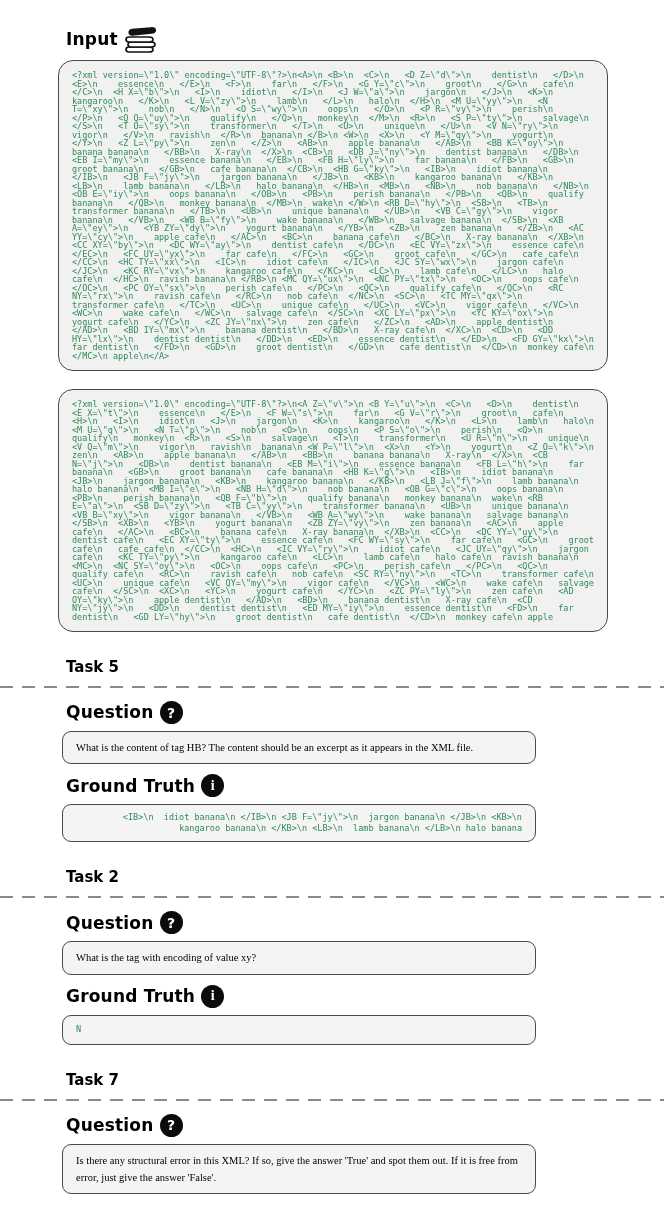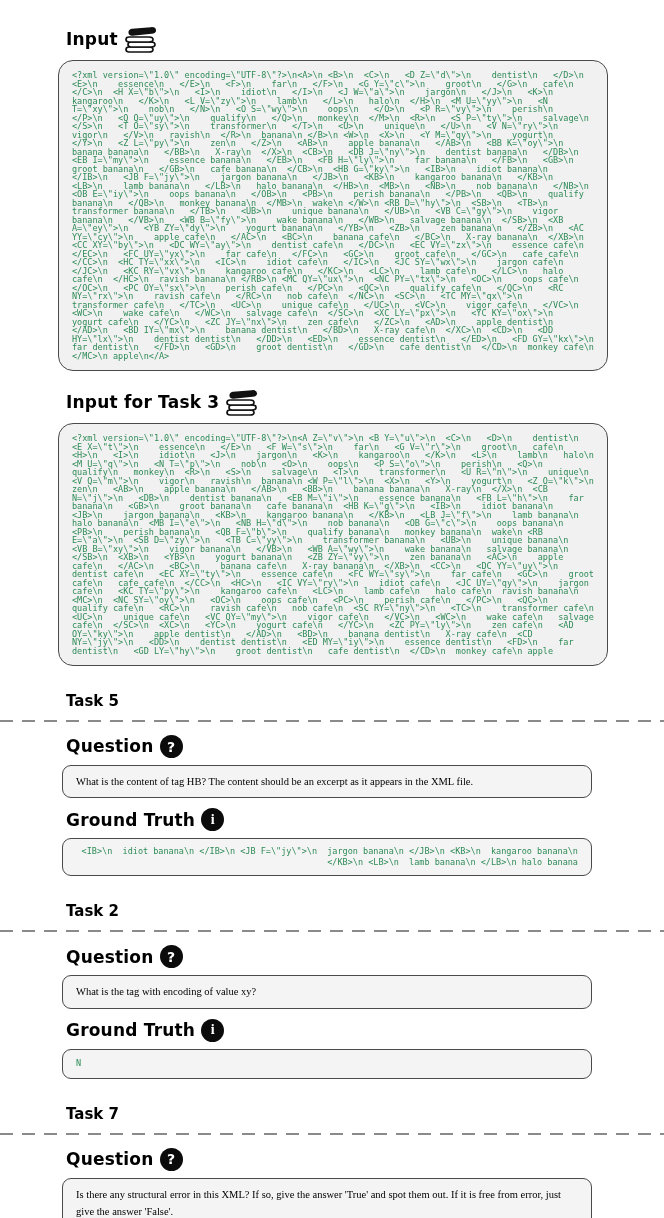--- a/index.html
+++ b/index.html
@@ -9,21 +9,21 @@
   .h1{font:700 17px/1.2 "DejaVu Sans",sans-serif;color:#000;letter-spacing:.2px;}
   .task-title{font:700 15px/1.2 "DejaVu Sans",sans-serif;color:#000;margin-left:66px;}
   .dash{height:2px;margin:10px 0 13px 0;width:100%;
         background:repeating-linear-gradient(90deg,#8a8a8a 0 13px,transparent 13px 22px);}
   .code-box{margin:0 56px 0 58px;background:#f1f1f1;border:1.6px solid #4a4a4a;
             border-radius:15px;padding:10px 13px;}
   .code{margin:0;font:8.5px/8.5px "DejaVu Sans Mono",monospace;color:#2e8b57;
         white-space:pre-wrap;word-break:normal;}
   .sec-gap{margin-top:18px;}
   .task{margin-top:26px;}
-  .qa-box{margin:2px 0 10px 62px;width:530px;box-sizing:border-box;background:#f4f4f4;
+  .qa-box{margin:2px 0 10px 62px;width:474px;box-sizing:border-box;background:#f4f4f4;
           border:1.5px solid #4a4a4a;border-radius:9px;padding:7px 13px;min-height:30px;
           display:flex;align-items:center;}
   .q-text{font:10.5px/1.65 "Liberation Serif",serif;color:#000;}
   .gt-text{font:8.5px/11px "DejaVu Sans Mono",monospace;color:#2e8b57;white-space:pre-wrap;text-align:right;}
   .circle{width:23px;height:23px;border-radius:50%;background:#0b0b0b;color:#fff;
           display:flex;align-items:center;justify-content:center;flex:0 0 auto;}
   .circle.qmark span{font:700 14px/1 "DejaVu Sans",sans-serif;transform:translateY(-.5px);}
   .circle.info span{font:700 14px/1 "Liberation Serif",serif;transform:translateY(-.5px);}
   .books{display:inline-flex;align-items:center;}
 </style>
@@ -45,33 +45,20 @@
           </g>
         </svg>
       </span>
     </div>
     <div class="code-box">
       <pre class="code">&lt;?xml version=\"1.0\" encoding=\"UTF-8\"?&gt;\n&lt;A&gt;\n &lt;B&gt;\n  &lt;C&gt;\n   &lt;D Z=\"d\"&gt;\n    dentist\n   &lt;/D&gt;\n   &lt;E&gt;\n    essence\n   &lt;/E&gt;\n   &lt;F&gt;\n    far\n   &lt;/F&gt;\n   &lt;G Y=\"c\"&gt;\n    groot\n   &lt;/G&gt;\n   cafe\n  &lt;/C&gt;\n  &lt;H X=\"b\"&gt;\n   &lt;I&gt;\n    idiot\n   &lt;/I&gt;\n   &lt;J W=\"a\"&gt;\n    jargon\n   &lt;/J&gt;\n   &lt;K&gt;\n    kangaroo\n   &lt;/K&gt;\n   &lt;L V=\"zy\"&gt;\n    lamb\n   &lt;/L&gt;\n   halo\n  &lt;/H&gt;\n  &lt;M U=\"yy\"&gt;\n   &lt;N T=\"xy\"&gt;\n    nob\n   &lt;/N&gt;\n   &lt;O S=\"wy\"&gt;\n    oops\n   &lt;/O&gt;\n   &lt;P R=\"vy\"&gt;\n    perish\n   &lt;/P&gt;\n   &lt;Q Q=\"uy\"&gt;\n    qualify\n   &lt;/Q&gt;\n   monkey\n  &lt;/M&gt;\n  &lt;R&gt;\n   &lt;S P=\"ty\"&gt;\n    salvage\n   &lt;/S&gt;\n   &lt;T O=\"sy\"&gt;\n    transformer\n   &lt;/T&gt;\n   &lt;U&gt;\n    unique\n   &lt;/U&gt;\n   &lt;V N=\"ry\"&gt;\n    vigor\n   &lt;/V&gt;\n   ravish\n  &lt;/R&gt;\n  banana\n &lt;/B&gt;\n &lt;W&gt;\n  &lt;X&gt;\n   &lt;Y M=\"qy\"&gt;\n    yogurt\n   &lt;/Y&gt;\n   &lt;Z L=\"py\"&gt;\n    zen\n   &lt;/Z&gt;\n   &lt;AB&gt;\n    apple banana\n   &lt;/AB&gt;\n   &lt;BB K=\"oy\"&gt;\n    banana banana\n   &lt;/BB&gt;\n   X-ray\n  &lt;/X&gt;\n  &lt;CB&gt;\n   &lt;DB J=\"ny\"&gt;\n    dentist banana\n   &lt;/DB&gt;\n   &lt;EB I=\"my\"&gt;\n    essence banana\n   &lt;/EB&gt;\n   &lt;FB H=\"ly\"&gt;\n    far banana\n   &lt;/FB&gt;\n   &lt;GB&gt;\n    groot banana\n   &lt;/GB&gt;\n   cafe banana\n  &lt;/CB&gt;\n  &lt;HB G=\"ky\"&gt;\n   &lt;IB&gt;\n    idiot banana\n   &lt;/IB&gt;\n   &lt;JB F=\"jy\"&gt;\n    jargon banana\n   &lt;/JB&gt;\n   &lt;KB&gt;\n    kangaroo banana\n   &lt;/KB&gt;\n   &lt;LB&gt;\n    lamb banana\n   &lt;/LB&gt;\n   halo banana\n  &lt;/HB&gt;\n  &lt;MB&gt;\n   &lt;NB&gt;\n    nob banana\n   &lt;/NB&gt;\n   &lt;OB E=\"iy\"&gt;\n    oops banana\n   &lt;/OB&gt;\n   &lt;PB&gt;\n    perish banana\n   &lt;/PB&gt;\n   &lt;QB&gt;\n    qualify banana\n   &lt;/QB&gt;\n   monkey banana\n  &lt;/MB&gt;\n  wake\n &lt;/W&gt;\n &lt;RB D=\"hy\"&gt;\n  &lt;SB&gt;\n   &lt;TB&gt;\n    transformer banana\n   &lt;/TB&gt;\n   &lt;UB&gt;\n    unique banana\n   &lt;/UB&gt;\n   &lt;VB C=\"gy\"&gt;\n    vigor banana\n   &lt;/VB&gt;\n   &lt;WB B=\"fy\"&gt;\n    wake banana\n   &lt;/WB&gt;\n   salvage banana\n  &lt;/SB&gt;\n  &lt;XB A=\"ey\"&gt;\n   &lt;YB ZY=\"dy\"&gt;\n    yogurt banana\n   &lt;/YB&gt;\n   &lt;ZB&gt;\n    zen banana\n   &lt;/ZB&gt;\n   &lt;AC YY=\"cy\"&gt;\n    apple cafe\n   &lt;/AC&gt;\n   &lt;BC&gt;\n    banana cafe\n   &lt;/BC&gt;\n   X-ray banana\n  &lt;/XB&gt;\n  &lt;CC XY=\"by\"&gt;\n   &lt;DC WY=\"ay\"&gt;\n    dentist cafe\n   &lt;/DC&gt;\n   &lt;EC VY=\"zx\"&gt;\n    essence cafe\n   &lt;/EC&gt;\n   &lt;FC UY=\"yx\"&gt;\n    far cafe\n   &lt;/FC&gt;\n   &lt;GC&gt;\n    groot cafe\n   &lt;/GC&gt;\n   cafe cafe\n  &lt;/CC&gt;\n  &lt;HC TY=\"xx\"&gt;\n   &lt;IC&gt;\n    idiot cafe\n   &lt;/IC&gt;\n   &lt;JC SY=\"wx\"&gt;\n    jargon cafe\n   &lt;/JC&gt;\n   &lt;KC RY=\"vx\"&gt;\n    kangaroo cafe\n   &lt;/KC&gt;\n   &lt;LC&gt;\n    lamb cafe\n   &lt;/LC&gt;\n   halo cafe\n  &lt;/HC&gt;\n  ravish banana\n &lt;/RB&gt;\n &lt;MC QY=\"ux\"&gt;\n  &lt;NC PY=\"tx\"&gt;\n   &lt;OC&gt;\n    oops cafe\n   &lt;/OC&gt;\n   &lt;PC OY=\"sx\"&gt;\n    perish cafe\n   &lt;/PC&gt;\n   &lt;QC&gt;\n    qualify cafe\n   &lt;/QC&gt;\n   &lt;RC NY=\"rx\"&gt;\n    ravish cafe\n   &lt;/RC&gt;\n   nob cafe\n  &lt;/NC&gt;\n  &lt;SC&gt;\n   &lt;TC MY=\"qx\"&gt;\n    transformer cafe\n   &lt;/TC&gt;\n   &lt;UC&gt;\n    unique cafe\n   &lt;/UC&gt;\n   &lt;VC&gt;\n    vigor cafe\n   &lt;/VC&gt;\n   &lt;WC&gt;\n    wake cafe\n   &lt;/WC&gt;\n   salvage cafe\n  &lt;/SC&gt;\n  &lt;XC LY=\"px\"&gt;\n   &lt;YC KY=\"ox\"&gt;\n    yogurt cafe\n   &lt;/YC&gt;\n   &lt;ZC JY=\"nx\"&gt;\n    zen cafe\n   &lt;/ZC&gt;\n   &lt;AD&gt;\n    apple dentist\n   &lt;/AD&gt;\n   &lt;BD IY=\"mx\"&gt;\n    banana dentist\n   &lt;/BD&gt;\n   X-ray cafe\n  &lt;/XC&gt;\n  &lt;CD&gt;\n   &lt;DD HY=\"lx\"&gt;\n    dentist dentist\n   &lt;/DD&gt;\n   &lt;ED&gt;\n    essence dentist\n   &lt;/ED&gt;\n   &lt;FD GY=\"kx\"&gt;\n    far dentist\n   &lt;/FD&gt;\n   &lt;GD&gt;\n    groot dentist\n   &lt;/GD&gt;\n   cafe dentist\n  &lt;/CD&gt;\n  monkey cafe\n &lt;/MC&gt;\n apple\n&lt;/A&gt;</pre>
     </div>
   </section>
 
   <section class="sec-gap">
-    <div class="h-row">
-      <span class="h1">Input for Task 3</span>
-      <span class="books">
-        <svg width="34" height="27" viewBox="0 0 34 27" aria-hidden="true">
-          <g stroke="#111" stroke-width="1.7" fill="#fff" stroke-linejoin="round">
-            <path d="M5 21h20q4 0 4 2.5T25 26H5q-3 0-3-2.5T5 21z"></path>
-            <path d="M7 16h20q4 0 4 2.5T27 21H7q-3 0-3-2.5T7 16z"></path>
-            <path d="M5 11h20q4 0 4 2.5T25 16H5q-3 0-3-2.5T5 11z"></path>
-            <path d="M8 3.5 27 2q4-.3 4.2 2.2T27.5 7L8.5 8.8q-3 .3-3.2-2.2T8 3.5z" fill="#111"></path>
-          </g>
-        </svg>
-      </span>
-    </div>
     <div class="code-box">
       <pre class="code">&lt;?xml version=\"1.0\" encoding=\"UTF-8\"?&gt;\n&lt;A Z=\"v\"&gt;\n &lt;B Y=\"u\"&gt;\n  &lt;C&gt;\n   &lt;D&gt;\n    dentist\n   &lt;E X=\"t\"&gt;\n    essence\n   &lt;/E&gt;\n   &lt;F W=\"s\"&gt;\n    far\n   &lt;G V=\"r\"&gt;\n    groot\n   cafe\n  &lt;H&gt;\n   &lt;I&gt;\n    idiot\n   &lt;J&gt;\n    jargon\n   &lt;K&gt;\n    kangaroo\n   &lt;/K&gt;\n   &lt;L&gt;\n    lamb\n   halo\n  &lt;M U=\"q\"&gt;\n   &lt;N T=\"p\"&gt;\n    nob\n   &lt;O&gt;\n    oops\n   &lt;P S=\"o\"&gt;\n    perish\n   &lt;Q&gt;\n    qualify\n   monkey\n  &lt;R&gt;\n   &lt;S&gt;\n    salvage\n   &lt;T&gt;\n    transformer\n   &lt;U R=\"n\"&gt;\n    unique\n   &lt;V Q=\"m\"&gt;\n    vigor\n   ravish\n  banana\n &lt;W P=\"l\"&gt;\n  &lt;X&gt;\n   &lt;Y&gt;\n    yogurt\n   &lt;Z O=\"k\"&gt;\n    zen\n   &lt;AB&gt;\n    apple banana\n   &lt;/AB&gt;\n   &lt;BB&gt;\n    banana banana\n   X-ray\n  &lt;/X&gt;\n  &lt;CB N=\"j\"&gt;\n   &lt;DB&gt;\n    dentist banana\n   &lt;EB M=\"i\"&gt;\n    essence banana\n   &lt;FB L=\"h\"&gt;\n    far banana\n   &lt;GB&gt;\n    groot banana\n   cafe banana\n  &lt;HB K=\"g\"&gt;\n   &lt;IB&gt;\n    idiot banana\n   &lt;JB&gt;\n    jargon banana\n   &lt;KB&gt;\n    kangaroo banana\n   &lt;/KB&gt;\n   &lt;LB J=\"f\"&gt;\n    lamb banana\n   halo banana\n  &lt;MB I=\"e\"&gt;\n   &lt;NB H=\"d\"&gt;\n    nob banana\n   &lt;OB G=\"c\"&gt;\n    oops banana\n   &lt;PB&gt;\n    perish banana\n   &lt;QB F=\"b\"&gt;\n    qualify banana\n   monkey banana\n  wake\n &lt;RB E=\"a\"&gt;\n  &lt;SB D=\"zy\"&gt;\n   &lt;TB C=\"yy\"&gt;\n    transformer banana\n   &lt;UB&gt;\n    unique banana\n   &lt;VB B=\"xy\"&gt;\n    vigor banana\n   &lt;/VB&gt;\n   &lt;WB A=\"wy\"&gt;\n    wake banana\n   salvage banana\n  &lt;/SB&gt;\n  &lt;XB&gt;\n   &lt;YB&gt;\n    yogurt banana\n   &lt;ZB ZY=\"vy\"&gt;\n    zen banana\n   &lt;AC&gt;\n    apple cafe\n   &lt;/AC&gt;\n   &lt;BC&gt;\n    banana cafe\n   X-ray banana\n  &lt;/XB&gt;\n  &lt;CC&gt;\n   &lt;DC YY=\"uy\"&gt;\n    dentist cafe\n   &lt;EC XY=\"ty\"&gt;\n    essence cafe\n   &lt;FC WY=\"sy\"&gt;\n    far cafe\n   &lt;GC&gt;\n    groot cafe\n   cafe cafe\n  &lt;/CC&gt;\n  &lt;HC&gt;\n   &lt;IC VY=\"ry\"&gt;\n    idiot cafe\n   &lt;JC UY=\"qy\"&gt;\n    jargon cafe\n   &lt;KC TY=\"py\"&gt;\n    kangaroo cafe\n   &lt;LC&gt;\n    lamb cafe\n   halo cafe\n  ravish banana\n &lt;MC&gt;\n  &lt;NC SY=\"oy\"&gt;\n   &lt;OC&gt;\n    oops cafe\n   &lt;PC&gt;\n    perish cafe\n   &lt;/PC&gt;\n   &lt;QC&gt;\n    qualify cafe\n   &lt;RC&gt;\n    ravish cafe\n   nob cafe\n  &lt;SC RY=\"ny\"&gt;\n   &lt;TC&gt;\n    transformer cafe\n   &lt;UC&gt;\n    unique cafe\n   &lt;VC QY=\"my\"&gt;\n    vigor cafe\n   &lt;/VC&gt;\n   &lt;WC&gt;\n    wake cafe\n   salvage cafe\n  &lt;/SC&gt;\n  &lt;XC&gt;\n   &lt;YC&gt;\n    yogurt cafe\n   &lt;/YC&gt;\n   &lt;ZC PY=\"ly\"&gt;\n    zen cafe\n   &lt;AD OY=\"ky\"&gt;\n    apple dentist\n   &lt;/AD&gt;\n   &lt;BD&gt;\n    banana dentist\n   X-ray cafe\n  &lt;CD NY=\"jy\"&gt;\n   &lt;DD&gt;\n    dentist dentist\n   &lt;ED MY=\"iy\"&gt;\n    essence dentist\n   &lt;FD&gt;\n    far dentist\n   &lt;GD LY=\"hy\"&gt;\n    groot dentist\n   cafe dentist\n  &lt;/CD&gt;\n  monkey cafe\n apple</pre>
     </div>
   </section>
 
   <section class="task">
     <div class="task-title">Task 5</div>
     <div class="dash"></div>
     <div class="h-row">
       <span class="h1">Question</span>

